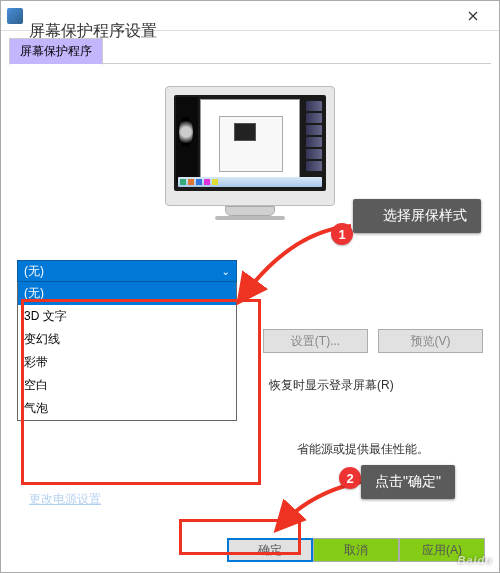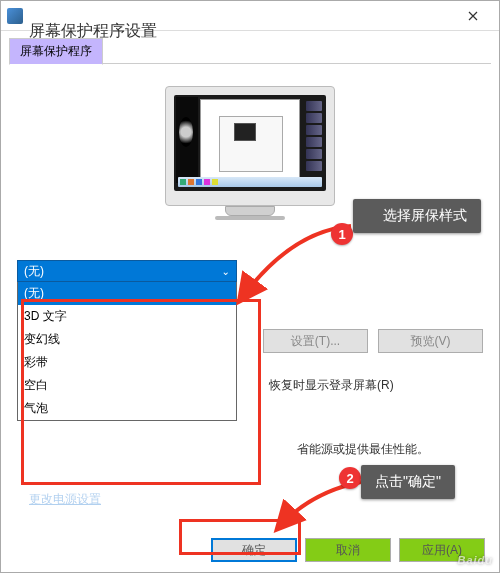--- a/index.html
+++ b/index.html
@@ -60,21 +60,21 @@
 .arrow { position: absolute; pointer-events: none; }
 
 .callout { position: absolute; background: #5b5b5b; color: #fff; font-size: 14px; padding: 8px 14px; border-radius: 2px; box-shadow: 0 1px 3px rgba(0,0,0,.4); }
 .callout1 { left: 352px; top: 198px; padding-left: 30px; }
 .callout2 { left: 360px; top: 464px; }
 
 .badge { position: absolute; width: 22px; height: 22px; border-radius: 50%; background: #e33; color: #fff; font-size: 13px; font-weight: bold; display: flex; align-items: center; justify-content: center; box-shadow: 0 1px 2px rgba(0,0,0,.3); }
 .badge1 { left: 330px; top: 222px; }
 .badge2 { left: 338px; top: 466px; }
 
-.bottom-bar { position: absolute; bottom: 10px; right: 14px; display: flex; gap: 8px; }
+.bottom-bar { position: absolute; bottom: 10px; right: 14px; display: flex; }
 .bottom-bar .std-btn { width: 86px; background: #84cc16; }
 .bottom-bar .std-btn.primary { background: #e1e1e1; border: 1px solid #0078d7; box-shadow: inset 0 0 0 1px #0078d7; }
 
 .watermark { position: absolute; right: 6px; bottom: 6px; font-size: 11px; color: rgba(255,255,255,.65); font-style: italic; font-weight: bold; text-shadow: 0 0 3px rgba(0,0,0,.4); pointer-events:none; letter-spacing:1px;}
 
 .link-row { position: absolute; left: 28px; top: 490px; font-size: 12px; color: #0066cc; text-decoration: underline; cursor: pointer; opacity: .3; }
 </style>
 </head>
 <body>
 

